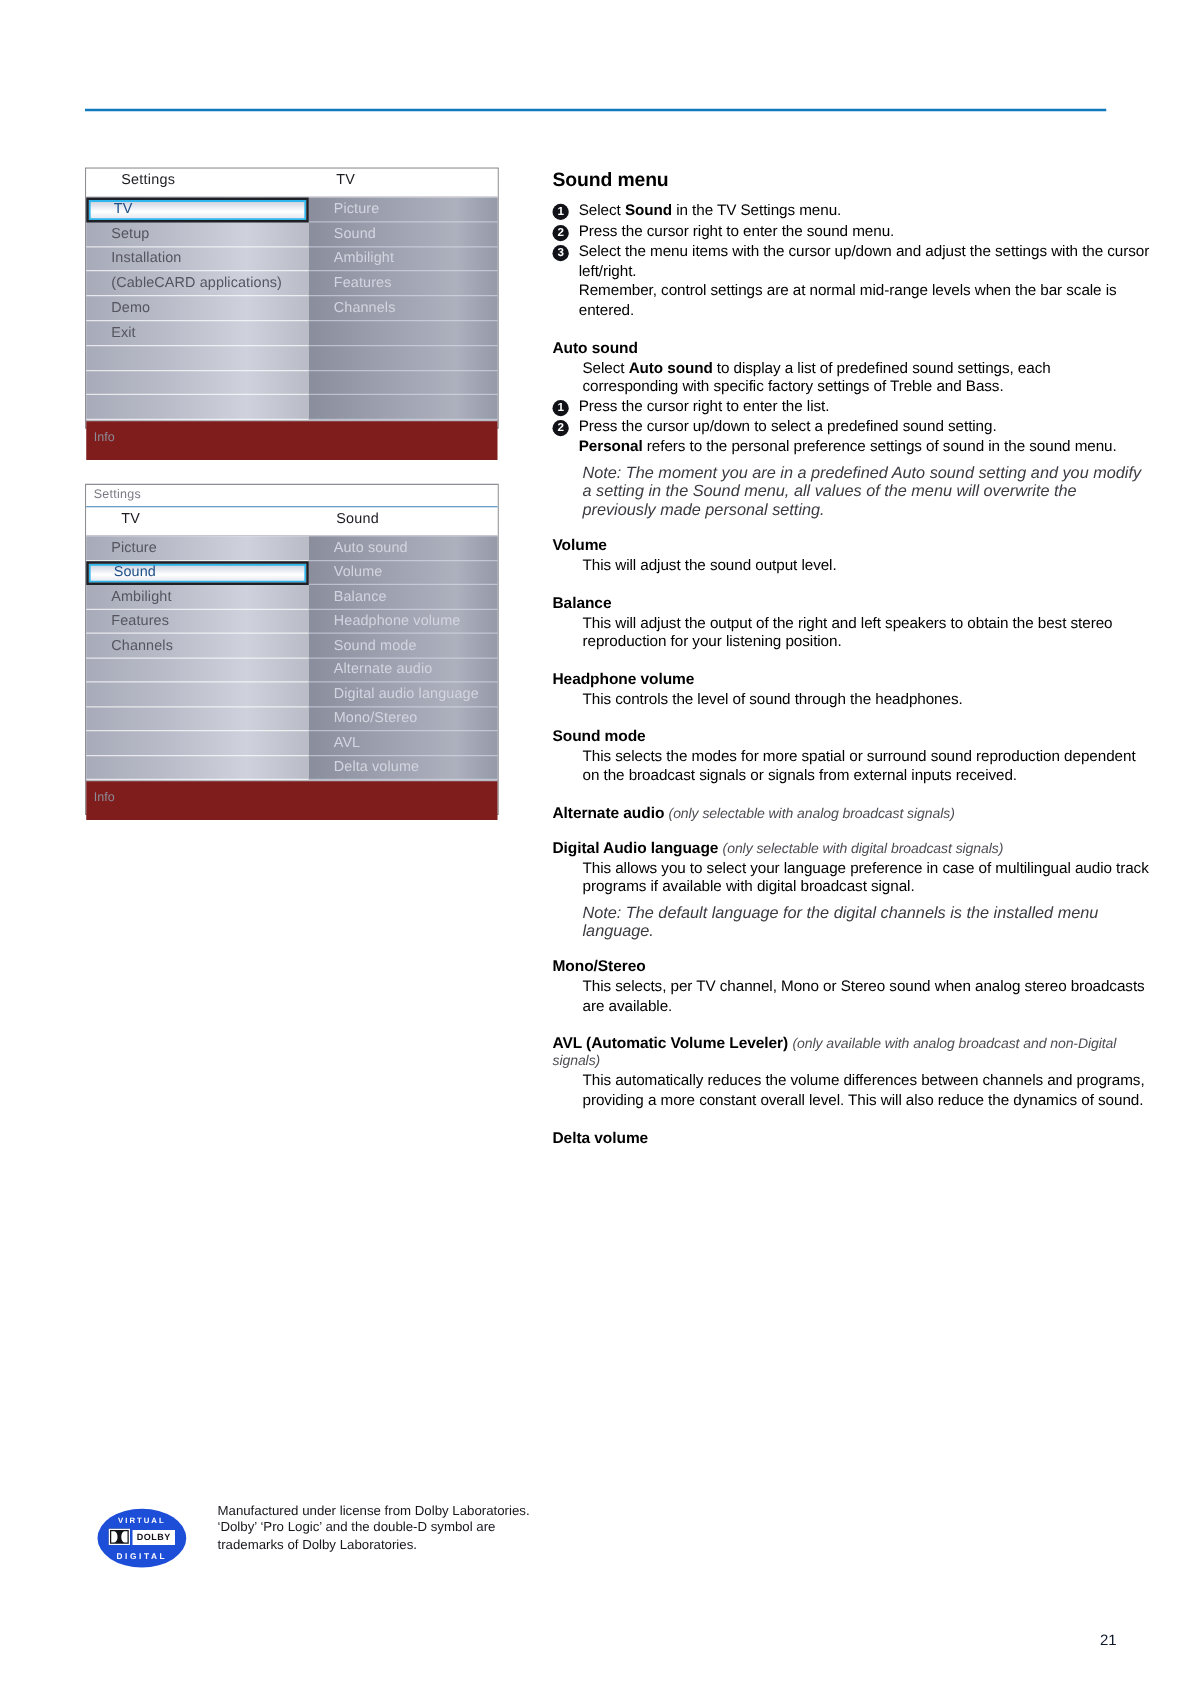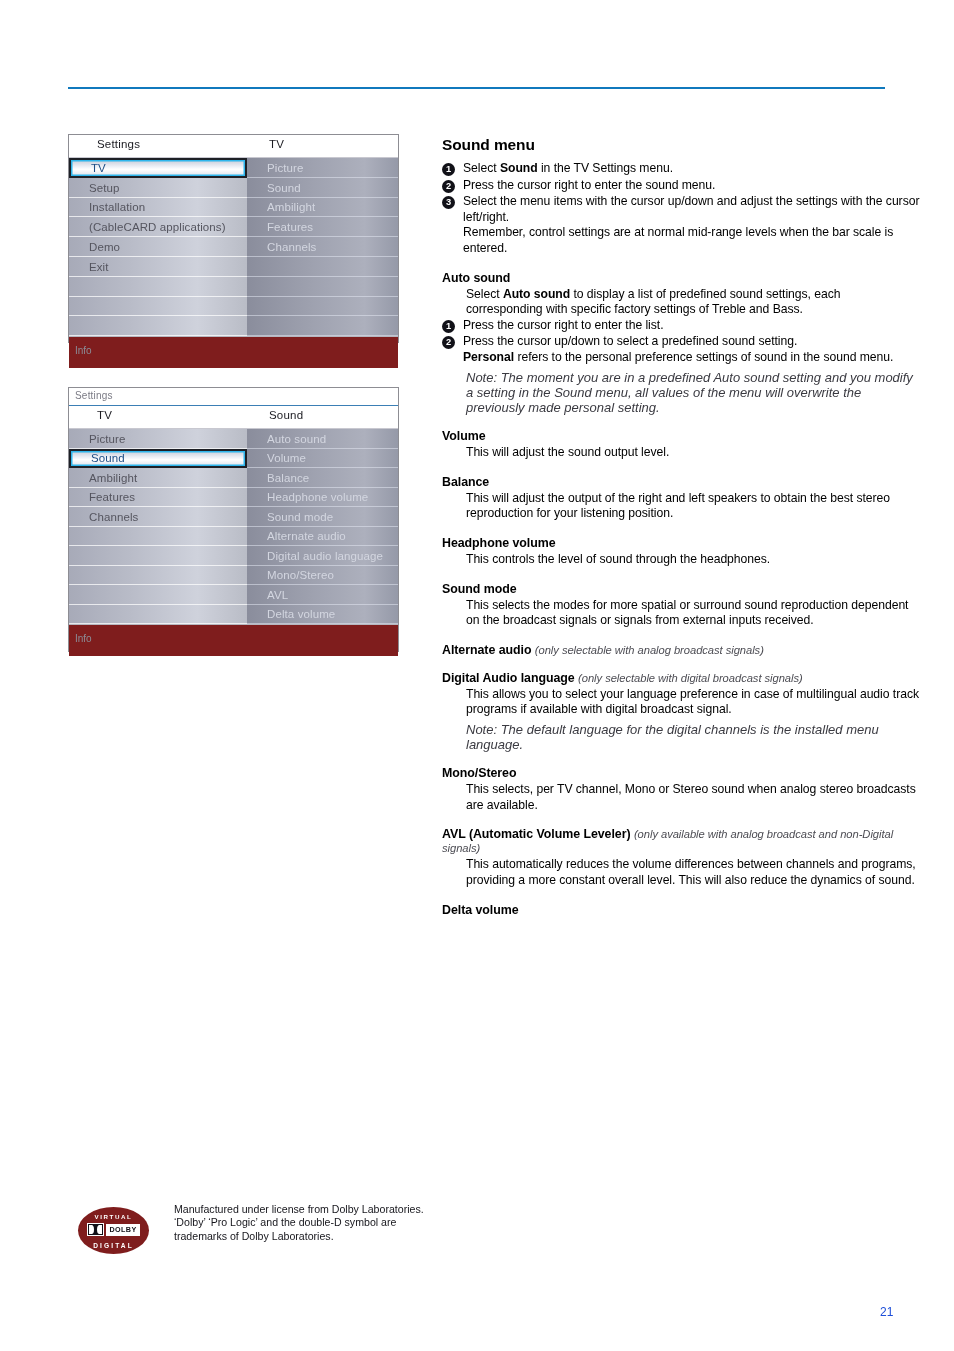--- a/index.html
+++ b/index.html
@@ -209,21 +209,21 @@
   .step .txt b { font-weight: bold; }
 
   
   .dolby-logo {
     position: absolute;
     left: 78px;
     top: 1207px;
     width: 71px;
     height: 47px;
     border-radius: 50%;
-    background: #7f1d1d;
+    background: #1d4ed8;
     overflow: hidden;
   }
   .dolby-logo .dl-virtual {
     position: absolute;
     left: 0; right: 0;
     top: 6px;
     text-align: center;
     color: #ffffff;
     font-size: 6.2px;
     font-weight: bold;
@@ -286,21 +286,21 @@
     width: 330px;
     font-size: 10.6px;
     line-height: 13.4px;
     color: #16161c;
   }
   .page-num {
     position: absolute;
     left: 880px;
     top: 1305px;
     font-size: 12px;
-    color: #1d4ed8;
+    color: #0f172a;
   }
 </style>
 </head>
 <body>
 
 <div class="top-rule"></div>
 
 <div class="osd" id="osd-tv-settings">
   <div class="osd-header">
     <span class="h-left">Settings</span>

